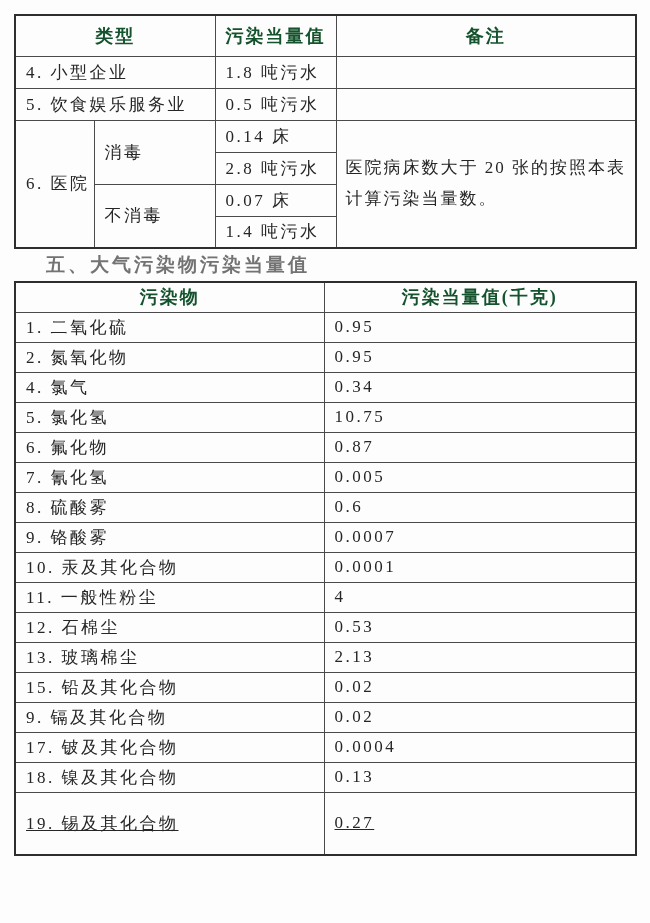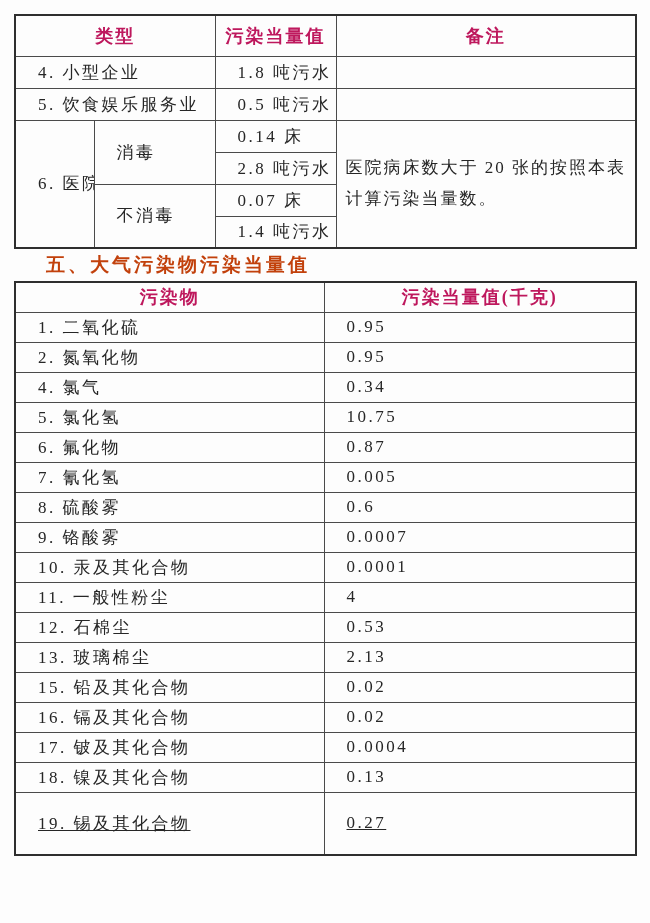--- a/index.html
+++ b/index.html
@@ -28,46 +28,46 @@
     border: 2px solid #2e2e2e;
   }
   th, td {
     border: 1px solid #4a4a4a;
     overflow: hidden;
     white-space: nowrap;
   }
   th {
     font-weight: bold;
     font-size: 18px;
-    color: #be185d;
+    color: #14532d;
     text-align: center;
     letter-spacing: 2px;
   }
   td {
     font-size: 17px;
     text-align: left;
-    padding: 0 22px;
+    padding: 0 10px;
     letter-spacing: 2.5px;
     vertical-align: middle;
   }
   .t1 tr { height: 32px; }
   .t1 tr.hdr { height: 41px; }
   .t2 tr { height: 30px; }
   .t2 tr.tall { height: 63px; text-decoration: underline; }
   td.remark {
     white-space: normal;
     line-height: 1.8;
     letter-spacing: 2px;
     padding: 0 9px;
     vertical-align: middle;
   }
   .section-title {
     font-weight: bold;
     font-size: 19px;
-    color: #c2410c;
+    color: #737373;
     letter-spacing: 3px;
     margin: 6px 0 6px 32px;
     line-height: 20px;
   }
 </style>
 </head>
 <body>
 
 <div class="page">
 
@@ -171,21 +171,21 @@
         </tr>
     <tr>
           <td>13. 玻璃棉尘</td>
           <td>2.13</td>
         </tr>
     <tr>
           <td>15. 铅及其化合物</td>
           <td>0.02</td>
         </tr>
     <tr>
-          <td>16. 镉及其化合物</td>
+          <td>9. 镉及其化合物</td>
           <td>0.02</td>
         </tr>
     <tr>
           <td>17. 铍及其化合物</td>
           <td>0.0004</td>
         </tr>
     <tr>
           <td>18. 镍及其化合物</td>
           <td>0.13</td>
         </tr>

